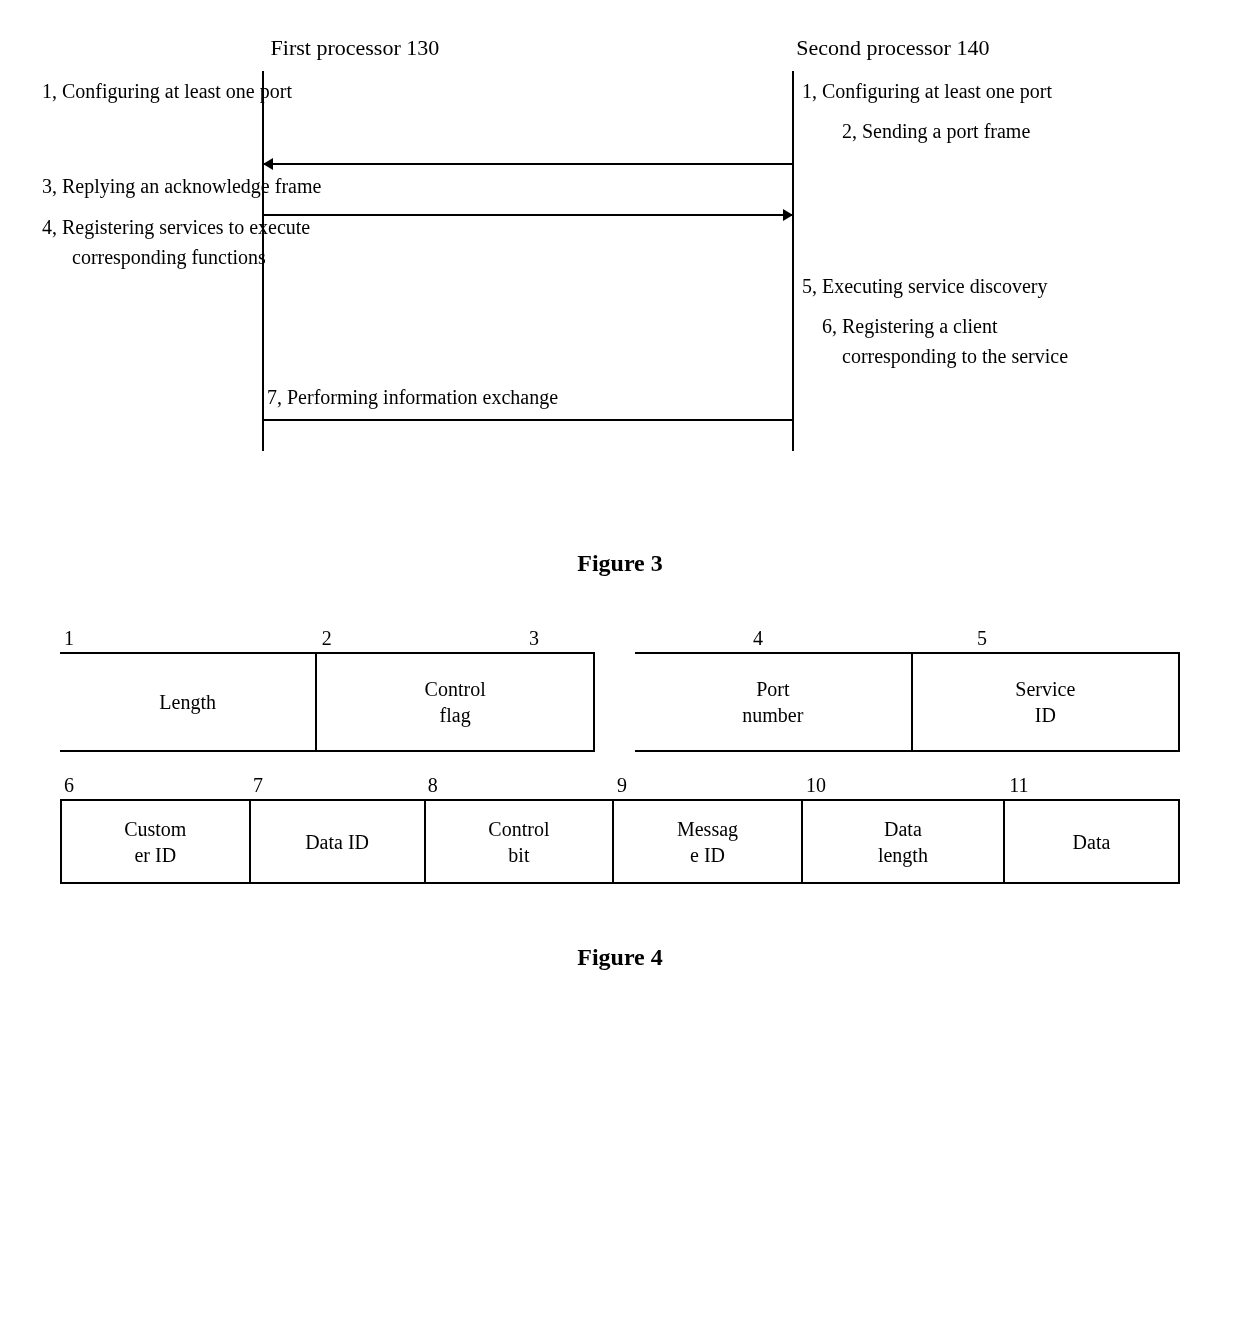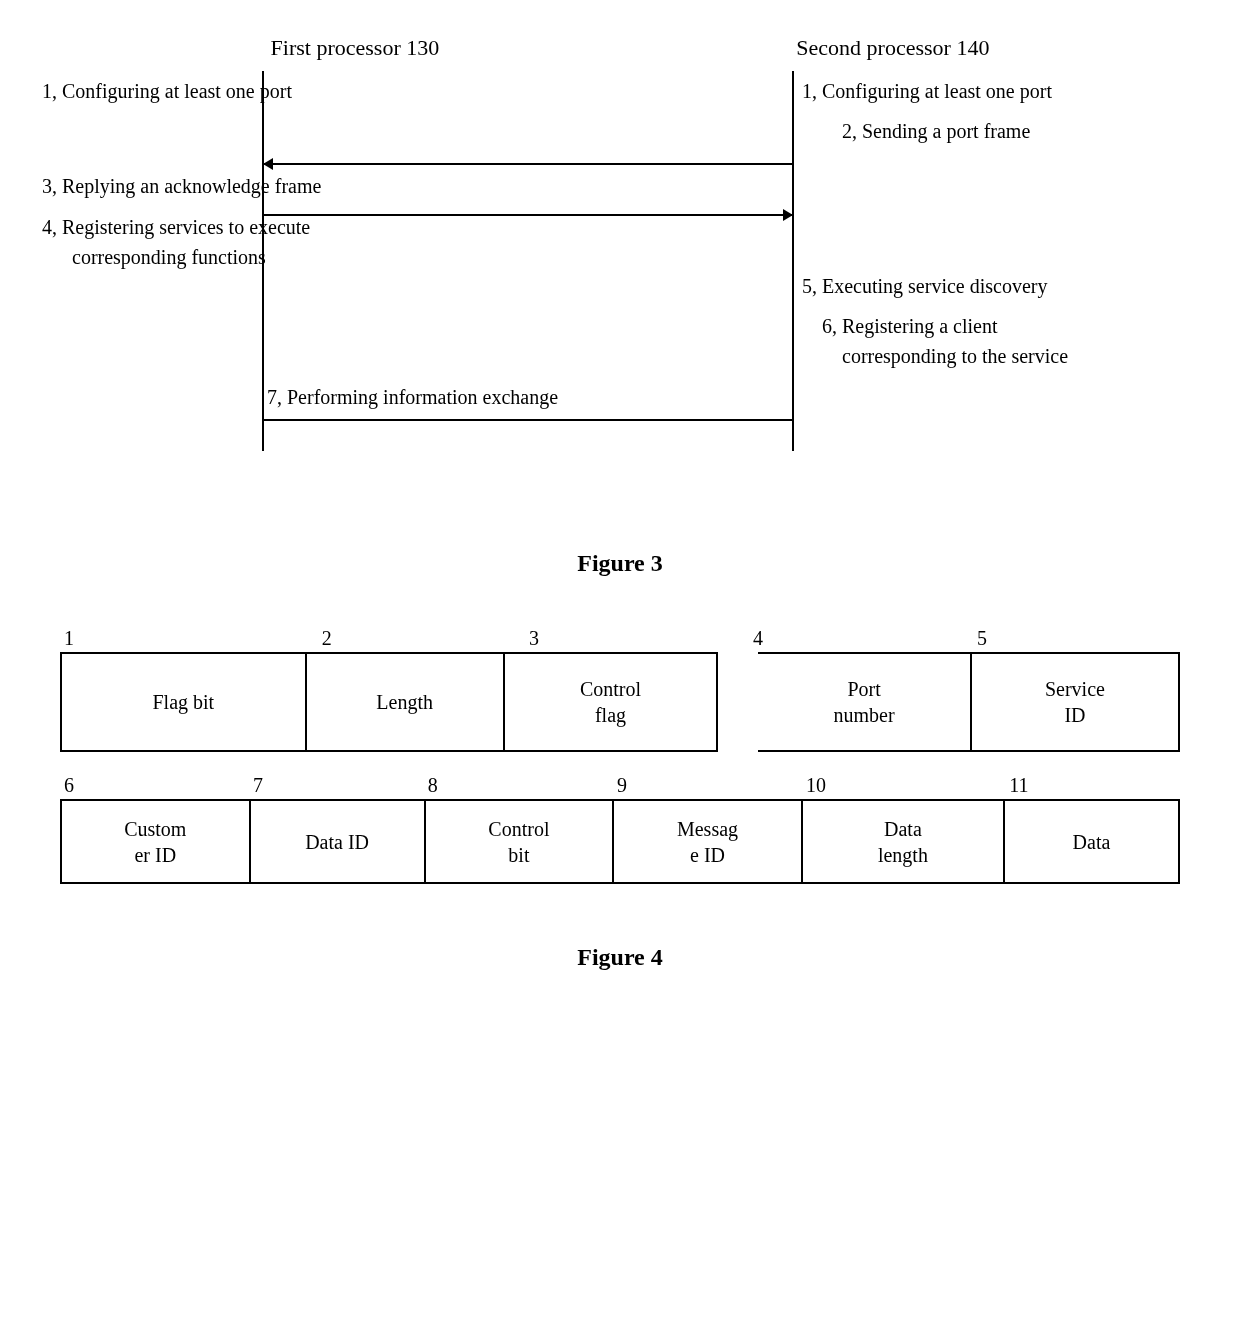--- a/index.html
+++ b/index.html
@@ -137,23 +137,20 @@
 
   <div style="display:flex; font-size:20px; margin-bottom:2px; padding-left:0px;">
     <div style="flex:1.5; text-align:left; padding-left:4px;">1</div>
     <div style="flex:1.2; text-align:left; padding-left:4px;">2</div>
     <div style="flex:1.3; text-align:left; padding-left:4px;">3</div>
     <div style="flex:1.3; text-align:left; padding-left:4px;">4</div>
     <div style="flex:1.2; text-align:left; padding-left:4px;">5</div>
   </div>
 
   <div class="packet-row row1">
-    <div class="packet-cell cell-flagbit" style="flex:1.5; border:2px solid #000; font-size:20px; text-align:center; display:flex; align-items:center; justify-content:center; padding:10px 5px; min-height:80px;">
-      Flag bit
-    </div>
     <div class="packet-cell cell-length" style="flex:1.2; border:2px solid #000; border-left:none; font-size:20px; text-align:center; display:flex; align-items:center; justify-content:center; padding:10px 5px; min-height:80px;">
       Length
     </div>
     <div class="packet-cell cell-controlflag" style="flex:1.3; border:2px solid #000; border-left:none; font-size:20px; text-align:center; display:flex; align-items:center; justify-content:center; padding:10px 5px; min-height:80px; line-height:1.3;">
       Control<br>flag
     </div>
     <div class="packet-cell cell-portnumber" style="flex:1.3; border:2px solid #000; border-left:none; font-size:20px; text-align:center; display:flex; align-items:center; justify-content:center; padding:22px 5px; min-height:80px; line-height:1.3;margin-left:40px;">
       Port<br>number
     </div>
     <div class="packet-cell cell-serviceid" style="flex:1.2; border:2px solid #000; border-left:none; font-size:20px; text-align:center; display:flex; align-items:center; justify-content:center; padding:10px 10px; min-height:80px; line-height:1.3;">

